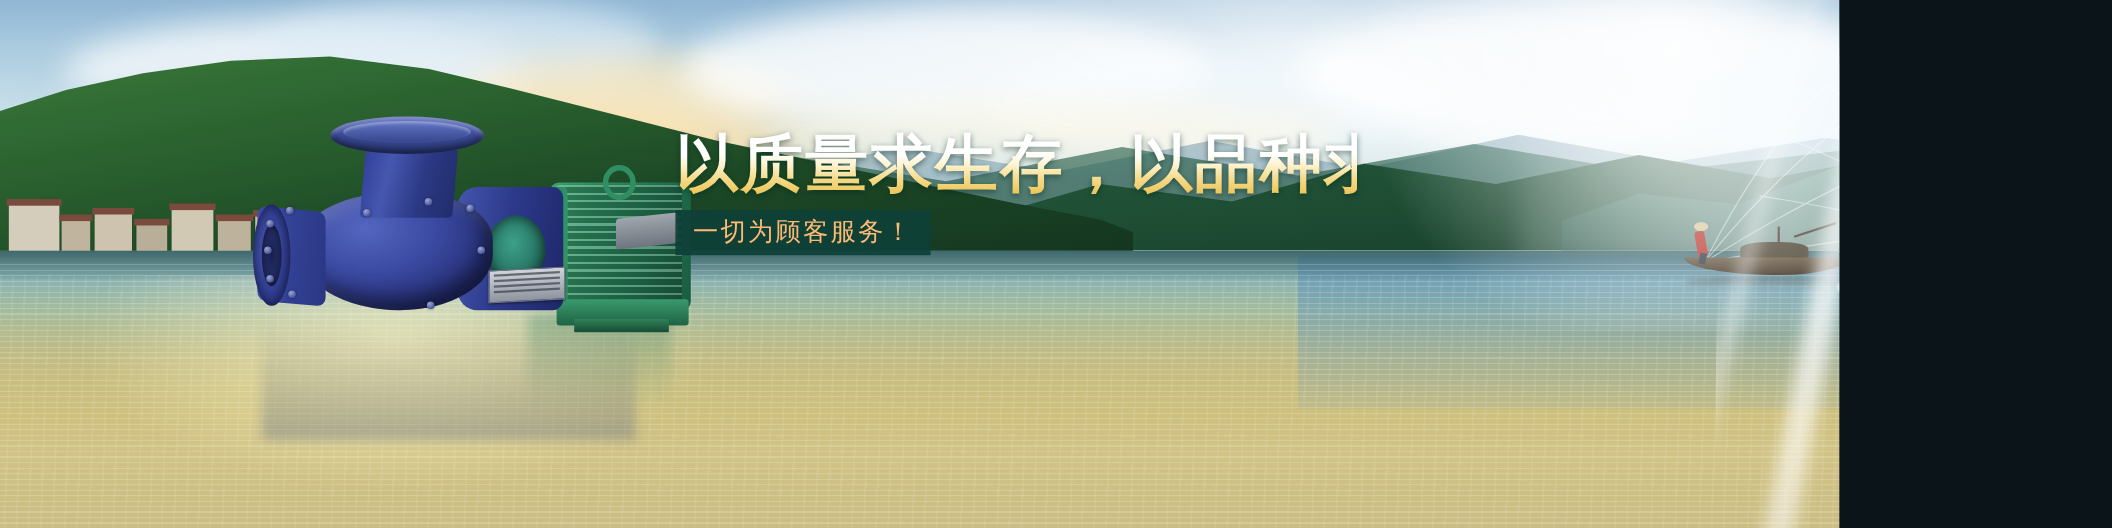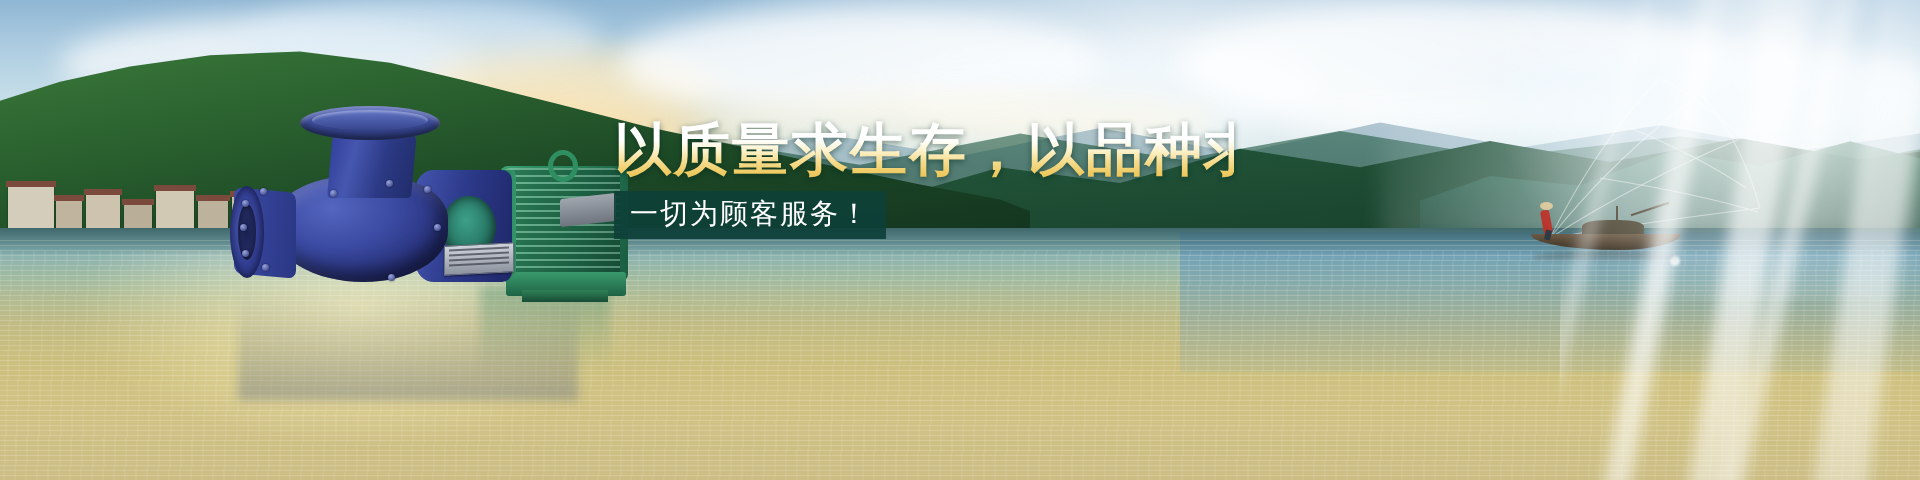--- a/index.html
+++ b/index.html
@@ -1,20 +1,20 @@
 <!DOCTYPE html>
 <html><head>
 <meta charset="utf-8">
 <style>
   html,body{margin:0;padding:0;background:#0b1418;}
   body{font-family:"Liberation Sans","DejaVu Sans",sans-serif;}
 
   .banner{
     position:relative;
-    width:1920px;height:480px;
+    width:1672px;height:480px;
     overflow:hidden;
     background:#2c5f63;
   }
 
   
   .sky{
     position:absolute;left:0;top:0;width:1920px;height:230px;
     background:
       radial-gradient(ellipse 520px 190px at 470px 150px, rgba(255,228,160,.95) 0%, rgba(255,219,150,.55) 32%, rgba(255,235,190,0) 68%),
       radial-gradient(ellipse 700px 240px at 1180px 40px, rgba(255,255,255,.75) 0%, rgba(255,255,255,0) 70%),
@@ -302,22 +302,22 @@
     font-size:21px;
     color:#123f42;
     letter-spacing:.2px;
     white-space:nowrap;
     text-shadow:0 1px 1px rgba(255,255,255,.35);
   }
   .badge{
     display:inline-block;
     margin-top:9px;
     background:rgba(14,64,56,.92);
-    color:#ffffff;
-    font-size:28px;
+    color:#fdba74;
+    font-size:23px;
     font-weight:500;
     letter-spacing:2px;
     padding:4px 16px 6px 16px;
     white-space:nowrap;
   }
 </style>
 </head>
 <body>
 
 <div class="banner">

